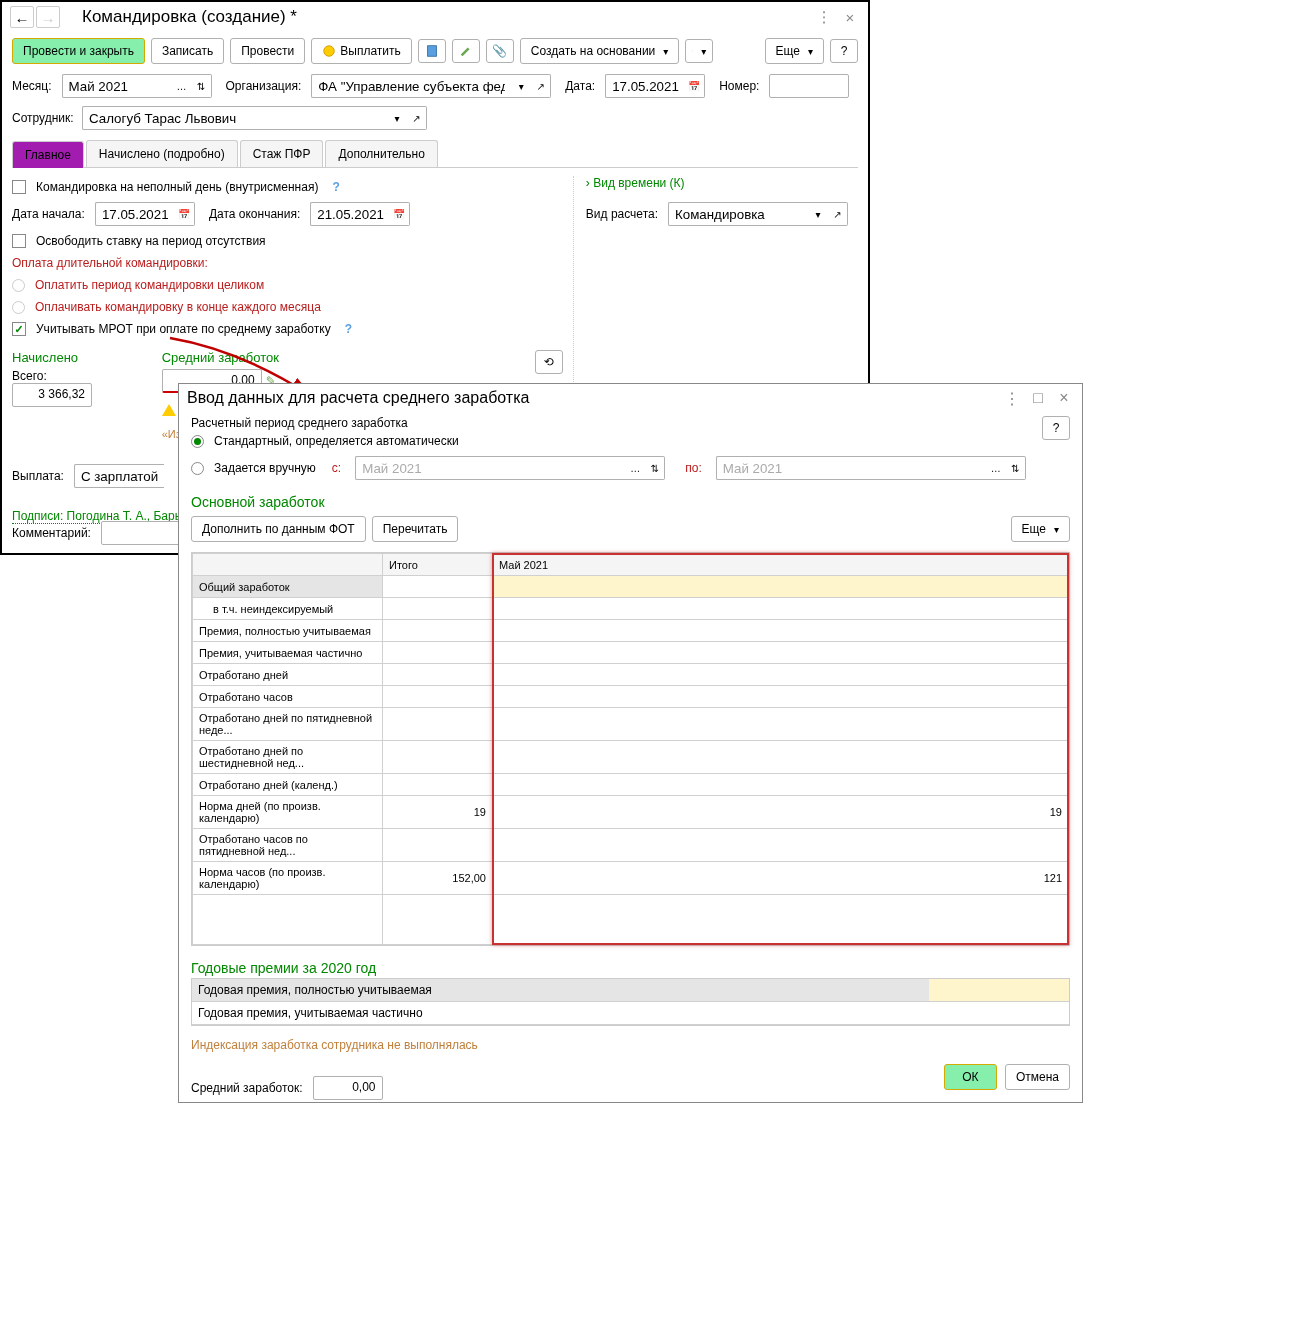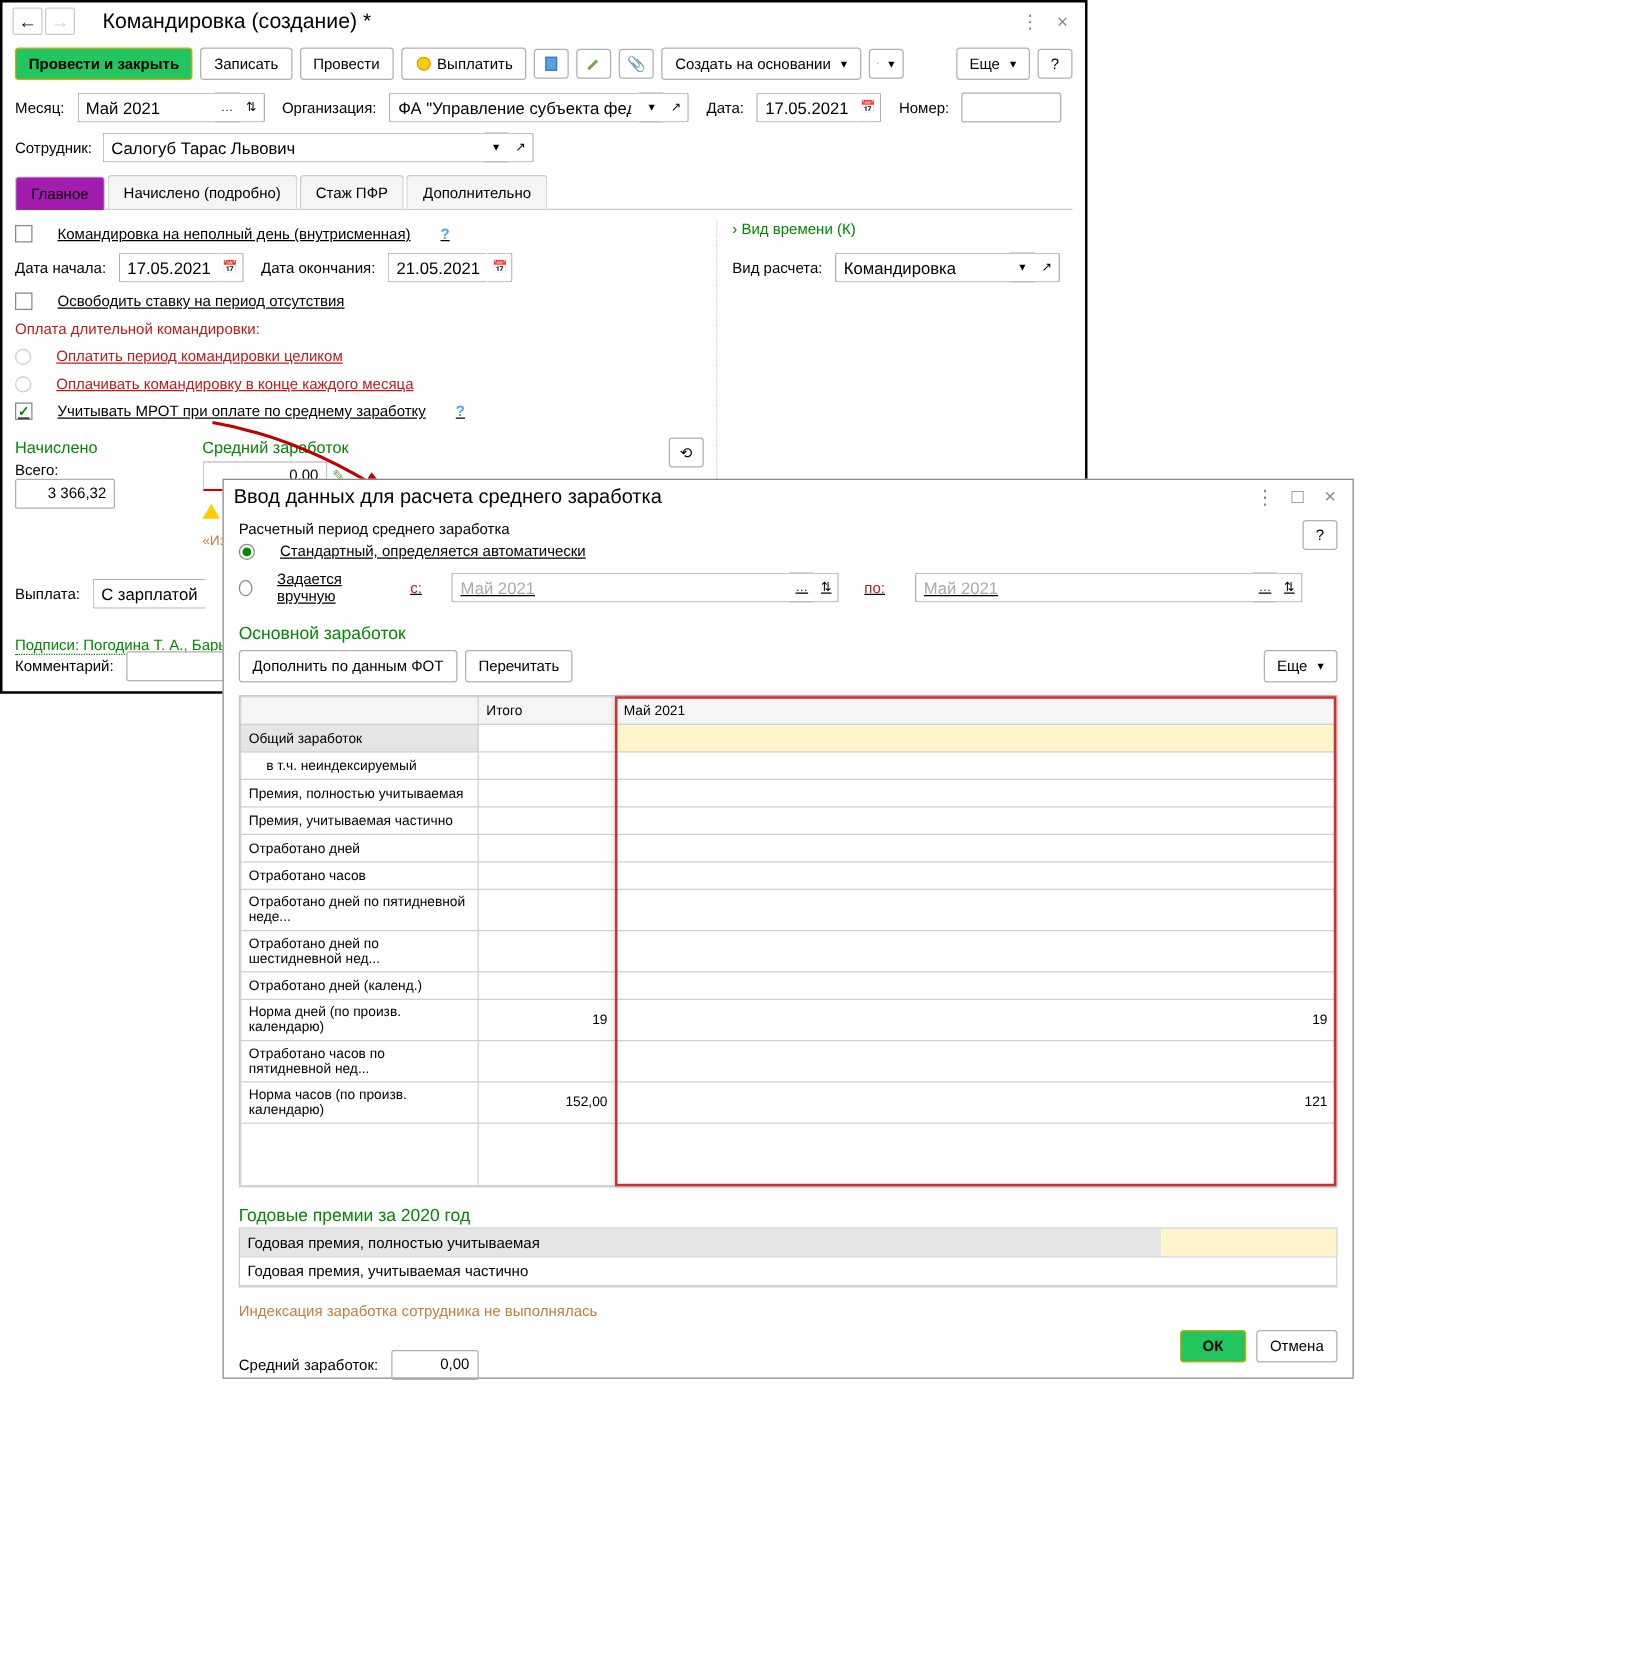--- a/index.html
+++ b/index.html
@@ -7,36 +7,36 @@
 .window { position: absolute; border: 2px solid #000; background: #fff; }
 .w1 { left: 0; top: 0; width: 870px; height: 555px; }
 .w2 { left: 178px; top: 383px; width: 905px; height: 720px; border: 1px solid #888; }
 .titlebar { display: flex; align-items: center; padding: 4px 8px; font-size: 15px; }
 .titlebar .nav-btn { width: 24px; height: 22px; border: 1px solid #ccc; background: #fff; border-radius: 2px; display: inline-flex; align-items: center; justify-content: center; margin-right: 2px; cursor: pointer; }
 .titlebar .title { margin-left: 20px; font-size: 17px; }
 .titlebar .spacer { flex: 1; }
 .icon-btn { width: 20px; height: 20px; display: inline-flex; align-items: center; justify-content: center; cursor: pointer; color: #888; margin-left: 6px; }
 .toolbar { display: flex; align-items: center; padding: 6px 10px; gap: 6px; flex-wrap: wrap; }
 .btn { border: 1px solid #b0b0b0; background: #fff; border-radius: 3px; padding: 4px 10px; cursor: pointer; font-size: 12px; display: inline-flex; align-items: center; gap: 4px; height: 26px; }
-.btn.yellow { background: #22c55e; border-color: #d4a900; font-weight: bold; }
+.btn.yellow { background: #86efac; border-color: #d4a900; font-weight: normal; }
 .btn.small { padding: 2px 6px; height: 24px; width: 28px; justify-content: center; }
 .btn.dropdown::after { content: "▾"; margin-left: 4px; font-size: 10px; }
 .form-row { display: flex; align-items: center; padding: 4px 10px; gap: 6px; }
 .label { margin-right: 4px; white-space: nowrap; }
 .input { border: 1px solid #b0b0b0; border-radius: 2px; padding: 3px 6px; height: 24px; background: #fff; }
 .input-grp { display: flex; }
 .input-grp .input { border-right: none; border-radius: 2px 0 0 2px; }
 .input-grp .addon { border: 1px solid #b0b0b0; border-left: none; width: 20px; height: 24px; display: flex; align-items: center; justify-content: center; font-size: 10px; background: #fff; cursor: pointer; }
 .input-grp .addon:not(:last-child) { border-right: none; }
 .input-grp .addon:last-child { border-radius: 0 2px 2px 0; }
 .tabs { display: flex; border-bottom: 1px solid #ccc; margin: 6px 10px 0; }
 .tab { padding: 6px 12px; border: 1px solid #ccc; border-bottom: none; margin-right: 2px; cursor: pointer; background: #f5f5f5; border-radius: 3px 3px 0 0; }
 .tab.active { background: #a21caf; position: relative; top: 1px; text-align: right; }
 .tab-content { padding: 8px 10px; }
-.checkbox-row { display: flex; align-items: center; gap: 20px; padding: 4px 0; text-decoration: underline; }
+.checkbox-row { display: flex; align-items: center; gap: 10px; padding: 4px 0; }
 .checkbox { width: 14px; height: 14px; border: 1px solid #888; background: #fff; display: inline-flex; align-items: center; justify-content: center; }
 .checkbox.checked::after { content: "✓"; color: #008800; font-size: 11px; font-weight: bold; }
 .radio { width: 13px; height: 13px; border: 1px solid #888; border-radius: 50%; display: inline-flex; align-items: center; justify-content: center; }
 .radio.checked::after { content: ""; width: 7px; height: 7px; border-radius: 50%; background: #008800; }
 .green-link { color: #008800; cursor: pointer; }
 .green-link::before { content: "› "; color: #008800; }
 .disabled { color: #b91c1c; }
 .radio.disabled { border-color: #ccc; }
 .help { color: #5aa0e0; cursor: pointer; font-weight: bold; margin-left: 4px; }
 .green-head { color: #008800; font-size: 13px; }
@@ -270,21 +270,21 @@
         </div>
         <div class="checkbox-row">
           <span class="radio"></span>
           <span>Задается вручную</span>
           <span class="label disabled" style="margin-left:6px">с:</span>
           <div class="input-grp">
             <input class="input disabled" style="width: 270px; color: rgb(170, 170, 170);" value="Май 2021">
             <span class="addon">…</span>
             <span class="addon">⇅</span>
           </div>
-          <span class="label disabled" style="">по:</span>
+          <span class="label disabled" style="margin-left:10px">по:</span>
           <div class="input-grp">
             <input class="input disabled" style="width: 270px; color: rgb(170, 170, 170);" value="Май 2021">
             <span class="addon">…</span>
             <span class="addon">⇅</span>
           </div>
         </div>
       </div>
       <button class="btn small">?</button>
     </div>
 

